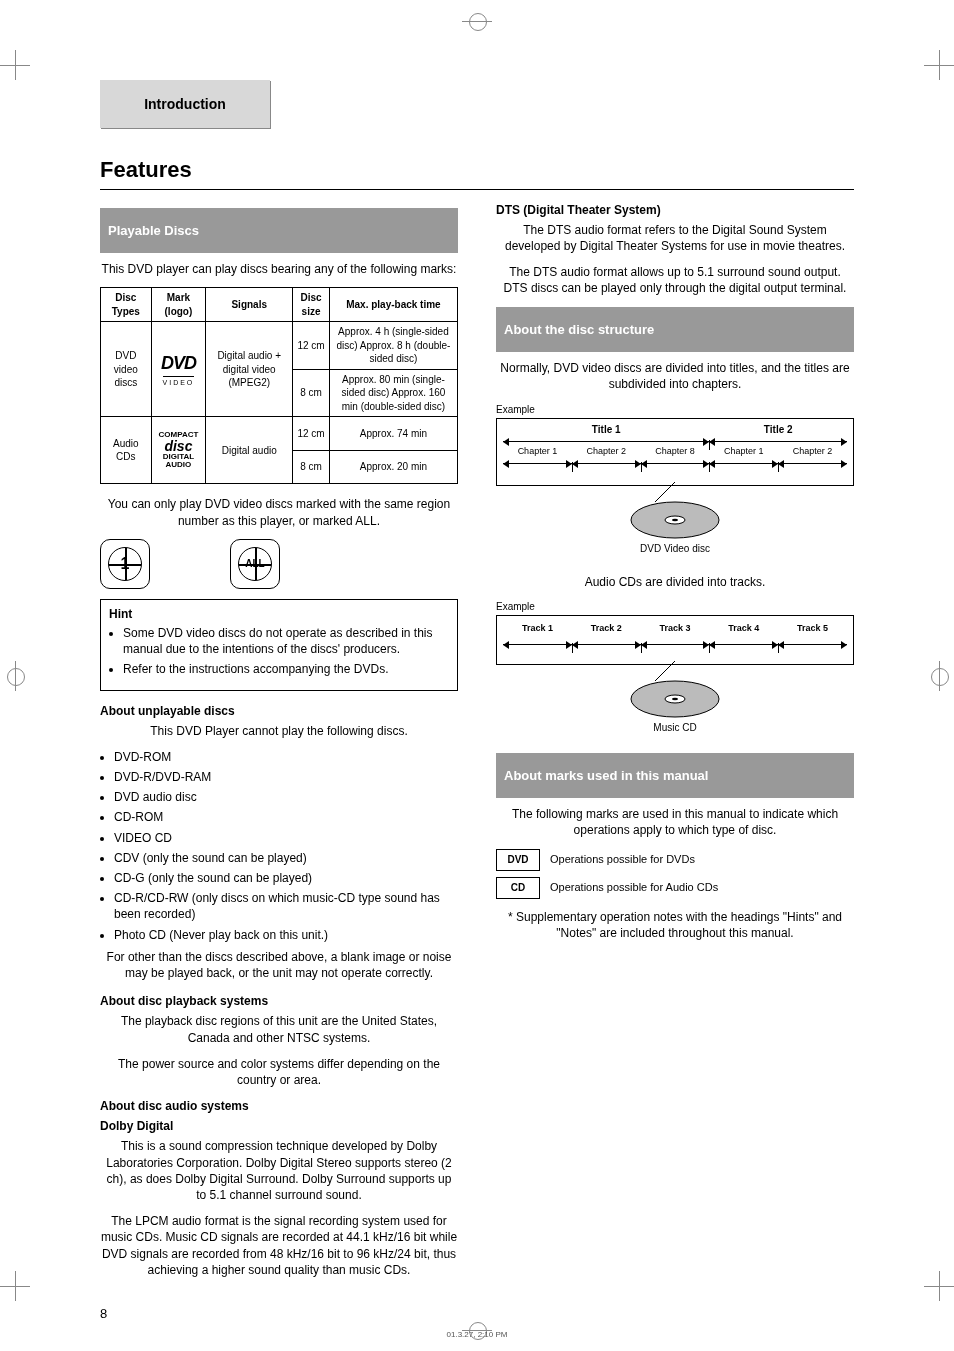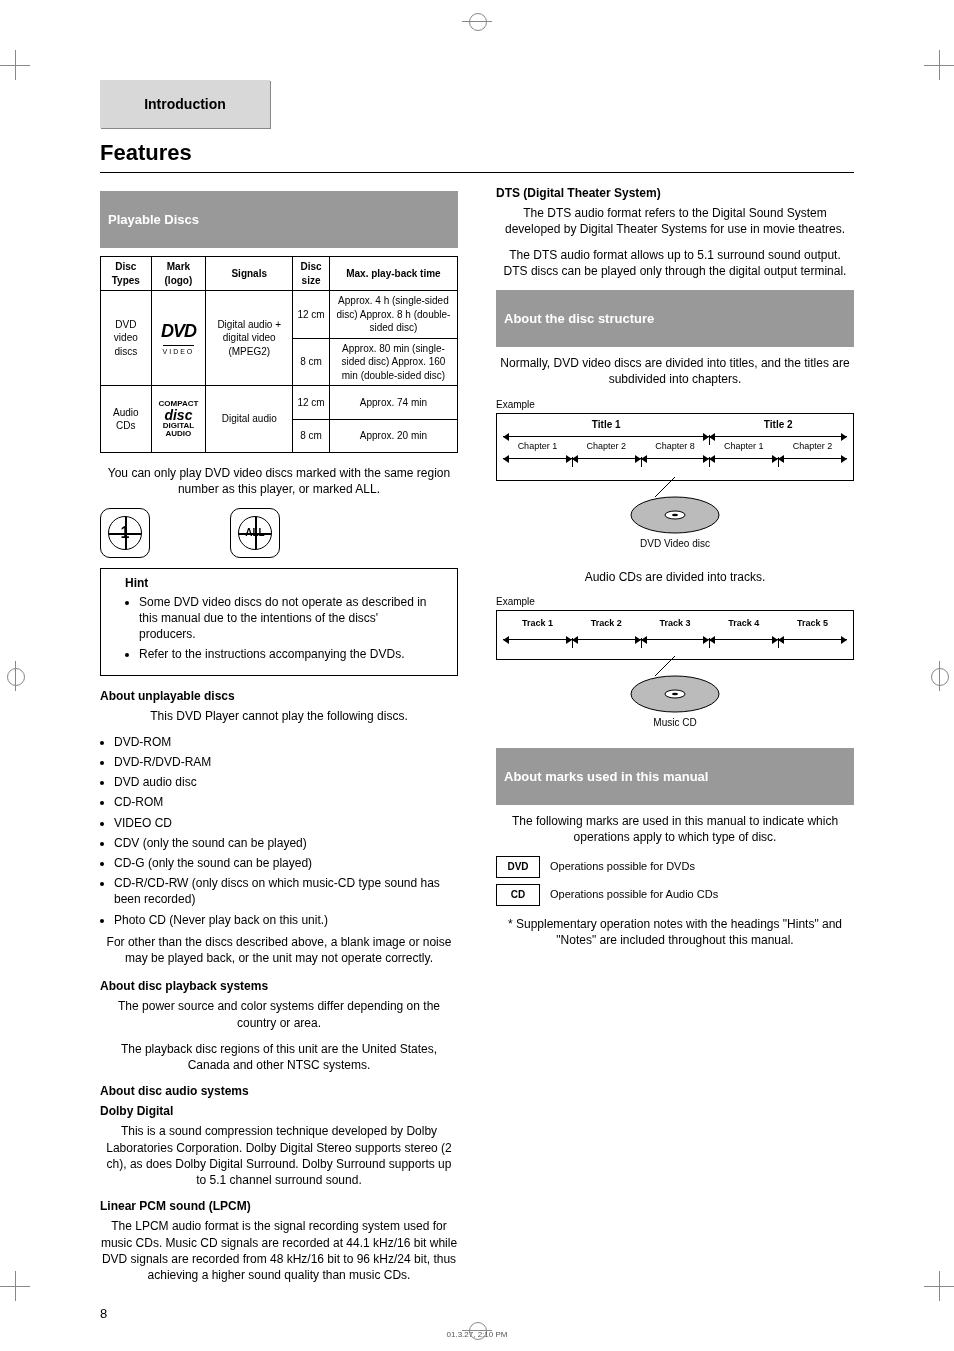--- a/index.html
+++ b/index.html
@@ -22,42 +22,42 @@
     position: relative;
     width: 170px;
     height: 48px;
     background: #d8d8d8;
     box-shadow: 1px 1px 0 #888;
     display: flex;
     align-items: center;
     justify-content: center;
     font-weight: bold;
     font-size: 14px;
-    margin-bottom: 10px;
+    margin-bottom: 27px;
   }
   .page-title {
     font-size: 22px;
     font-weight: bold;
     border-bottom: 1.5px solid #000;
     padding-bottom: 4px;
     margin: 8px 0 12px 0;
   }
   .columns {
     display: flex;
     gap: 38px;
   }
   .col {
     flex: 1 1 0;
     min-width: 0;
   }
   .subhead {
     background: #999;
     color: #fff;
     font-weight: bold;
-    padding: 20px 8px;
+    padding: 14px 8px;
     margin: 6px 0 8px 0;
     font-size: 13px;
   }
   .body-text {
     margin: 4px 0 10px 0;
     text-align: center;
   }
   
   table.disc-table {
     border-collapse: collapse;
@@ -110,21 +110,21 @@
     border: 1px solid #000;
   }
   .globe::before {
     left: 0; right: 0; top: 50%; height: 0;
   }
   .globe::after {
     top: 0; bottom: 0; left: 50%; width: 0;
   }
   .hint-block {
     border: 1px solid #000;
-    padding: 6px 24px;
+    padding: 6px 8px;
     margin-top: 10px;
   }
   .hint-title {
     font-weight: bold;
     margin-bottom: 3px;
   }
   .bullet-list {
     margin: 2px 0 6px 0;
     padding-left: 14px;
   }
@@ -299,20 +299,21 @@
   <div class="section-tab">Introduction</div>
 
   <div class="page-title">Features</div>
 
   <div class="columns">
 
     <div class="col">
 
       <div class="subhead">Playable Discs</div>
 
+      <div class="body-text">This DVD player can play discs bearing any of the following marks:</div>
 
       <table class="disc-table">
         <tbody>
             <tr>
           <th>Disc Types</th>
           <th>Mark (logo)</th>
           <th>Signals</th>
           <th>Disc size</th>
           <th>Max. play-back time</th>
         </tr>
@@ -390,29 +391,28 @@
           <li>CDV (only the sound can be played)</li>
           <li>CD-G (only the sound can be played)</li>
           <li>CD-R/CD-RW (only discs on which music-CD type sound has been recorded)</li>
           <li>Photo CD (Never play back on this unit.)</li>
         </ul>
         <div class="body-text">For other than the discs described above, a blank image or noise may be played back, or the unit may not operate correctly.</div>
       </div>
 
       <div style="margin-top:12px">
         <div style="font-weight:bold">About disc playback systems</div>
+        <div class="body-text">The playback disc regions of this unit are the United States, Canada and other NTSC systems.</div>
         <div class="body-text">The power source and color systems differ depending on the country or area.</div>
-        <div class="body-text">The playback disc regions of this unit are the United States, Canada and other NTSC systems.</div>
       </div>
 
       <div style="margin-top:10px">
         <div style="font-weight:bold">About disc audio systems</div>
         <div style="font-weight:bold;margin-top:4px">Dolby Digital</div>
         <div class="body-text">This is a sound compression technique developed by Dolby Laboratories Corporation. Dolby Digital Stereo supports stereo (2 ch), as does Dolby Digital Surround. Dolby Surround supports up to 5.1 channel surround sound.</div>
-        <div style="font-weight:bold;margin-top:4px">Linear PCM sound (LPCM)</div>
         <div class="body-text">The LPCM audio format is the signal recording system used for music CDs. Music CD signals are recorded at 44.1 kHz/16 bit while DVD signals are recorded from 48 kHz/16 bit to 96 kHz/24 bit, thus achieving a higher sound quality than music CDs.</div>
       </div>
 
     </div>
 
     <div class="col">
 
       <div style="font-weight:bold">DTS (Digital Theater System)</div>
       <div class="body-text">The DTS audio format refers to the Digital Sound System developed by Digital Theater Systems for use in movie theatres.</div>
       <div class="body-text">The DTS audio format allows up to 5.1 surround sound output. DTS discs can be played only through the digital output terminal.</div>

